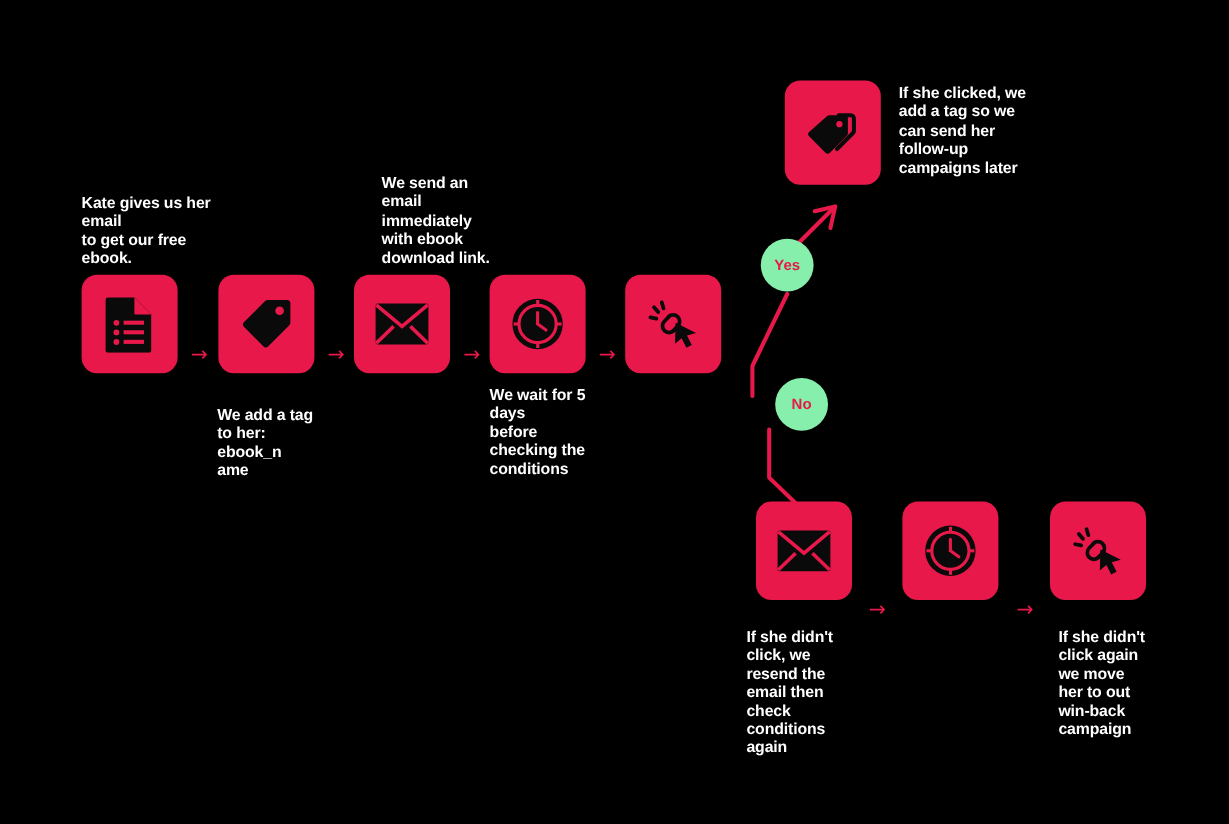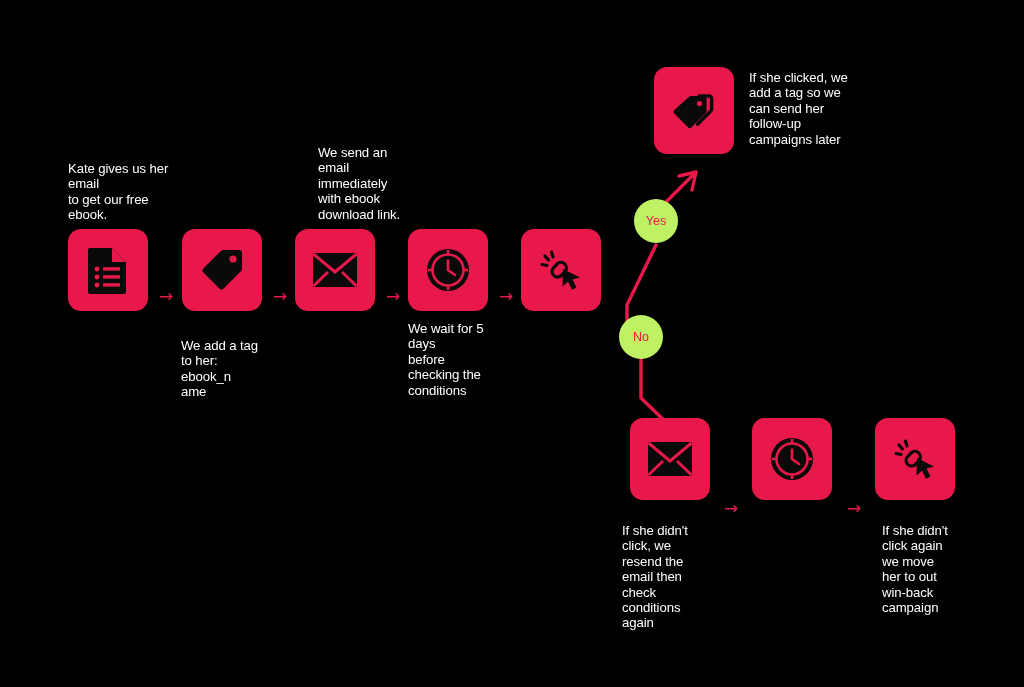--- a/index.html
+++ b/index.html
@@ -29,42 +29,42 @@
     box-sizing: border-box;
     display: flex;
     align-items: center;
     justify-content: center;
   }
   .node svg { display: block; }
   .caption {
     position: absolute;
     color: #FFFFFF;
     font-size: 13.2px;
-    font-weight: normal;
+    font-weight: bold;
     line-height: 15.4px;
     letter-spacing: -0.1px;
     white-space: pre-line;
   }
   .arrow {
     position: absolute;
     color: #E8194A;
     font-size: 17px;
     line-height: 17px;
     font-family: "DejaVu Sans", sans-serif;
     user-select: none;
   }
   .badge {
     position: absolute;
     width: 44px;
     height: 44px;
     border-radius: 50%;
-    background: #bef264;
+    background: #86efac;
     color: #E8194A;
     font-size: 12.5px;
-    font-weight: normal;
+    font-weight: bold;
     display: flex;
     align-items: center;
     justify-content: center;
   }
   #branch-lines {
     position: absolute;
     left: 0; top: 0;
     width: 1024px;
     height: 687px;
     pointer-events: none;
@@ -174,21 +174,21 @@
 
   <div class="caption" style="left:408px; top:321px; width:120px;">We wait for 5
 days
 before
 checking the
 conditions</div>
 
 
   <div class="badge" style="left:634px; top:199px;">Yes</div>
 
-  <div class="badge" style="left:619px; top:315px;">No</div>
+  <div class="badge" style="left:646px; top:315px;">No</div>
 
   <div class="node" style="left:654px; top:67px; width:80px; height:87px;">
     <span>
       <svg width="50" height="48" viewBox="0 0 50 48">
         <path d="M30 9 H40 a2.6 2.6 0 0 1 2.6 2.6 V22 a2.6 2.6 0 0 1 -0.8 1.9 L28.5 37.2" stroke="#0a0a0a" stroke-width="3.4" fill="none" stroke-linecap="round" stroke-linejoin="round"></path>
         <path d="M22 9 H35 a2.6 2.6 0 0 1 2.6 2.6 V24 a2.6 2.6 0 0 1 -0.8 1.9 L22.6 40.2 a2.6 2.6 0 0 1 -3.7 0 L5.3 26.6 a2.6 2.6 0 0 1 0 -3.7 L20.1 9.8 A2.6 2.6 0 0 1 22 9 z" fill="#0a0a0a"></path>
         <circle cx="30.5" cy="16.5" r="2.6" fill="#E8194A"></circle>
       </svg>
     </span>
   </div>

